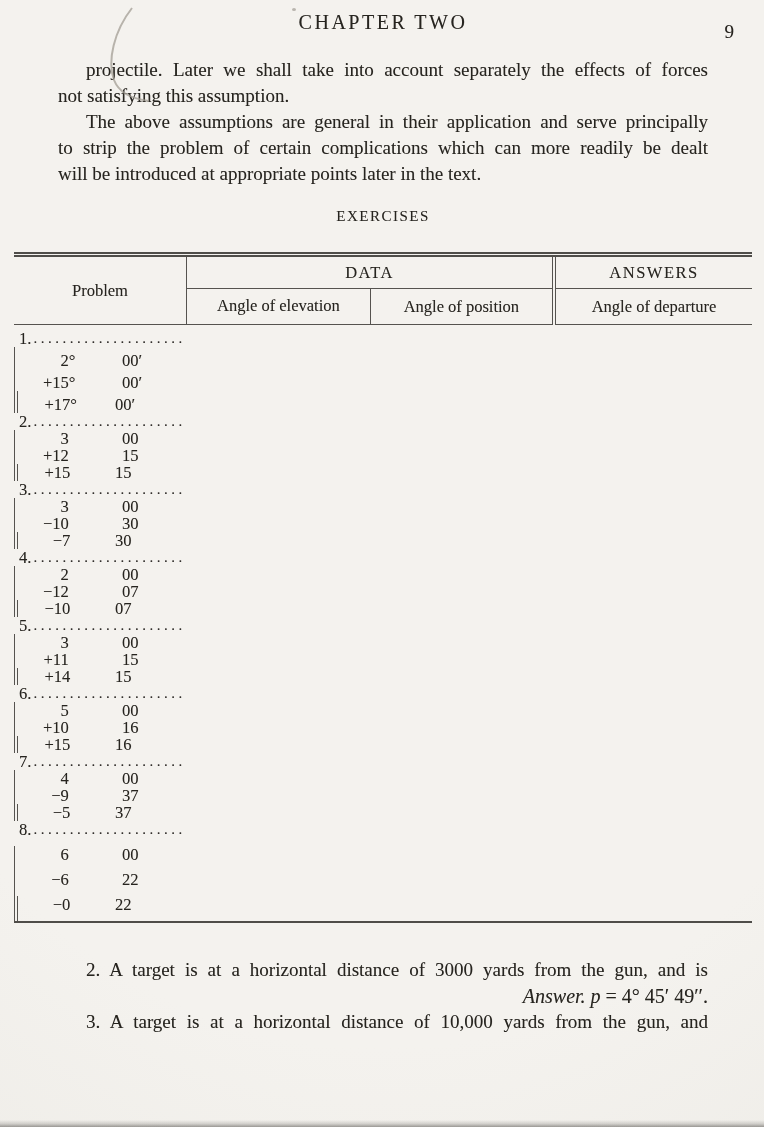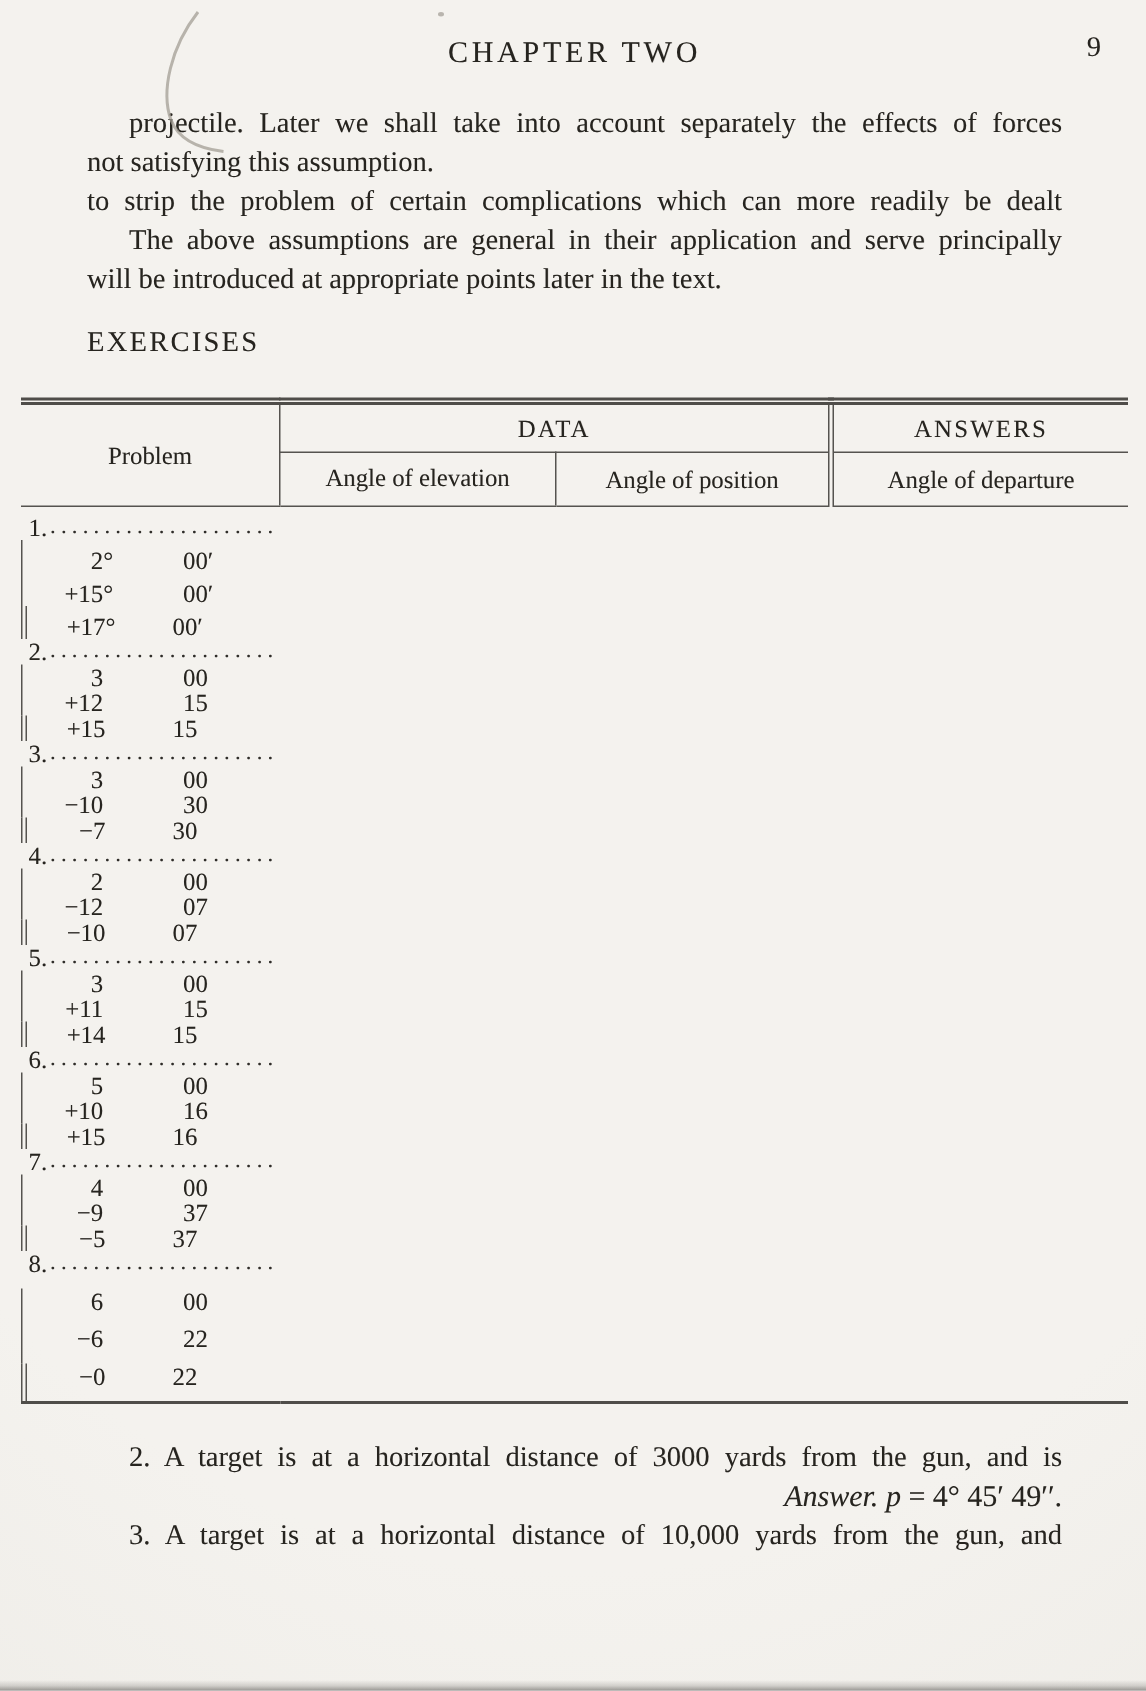--- a/index.html
+++ b/index.html
@@ -17,33 +17,33 @@
   }
   
   .tb{margin-left:58px;width:650px;}
   .ln{font-size:19px;line-height:26px;text-align:justify;}
   .jl{text-align-last:justify;}
   .ind{text-indent:28px;}
   .right{text-align:right;text-align-last:right;}
   .it{font-style:italic;}
   .ans{font-size:20px;}
   
-  .header{padding-top:24px;text-align:center;}
+  .header{padding-top:11px;text-align:center;}
   .chapter{font-size:20px;letter-spacing:2.5px;}
   .pagenum{position:absolute;top:21px;right:30px;font-size:19px;}
   
   .pencil{position:absolute;left:103px;top:5px;}
   .speck{position:absolute;left:292px;top:8px;width:4px;height:3px;background:#b9b5ae;border-radius:50%;}
   
-  .heading{margin-top:16px;text-align:left;font-size:19px;letter-spacing:1.5px;line-height:26px;}
+  .heading{margin-top:16px;text-align:center;font-size:15px;letter-spacing:1.5px;line-height:26px;}
   
   .p1{margin-top:23px;}
   .ex1{margin-top:5px;}
   .exblock{margin-top:0;}
-  .ex2{margin-top:23px;}
+  .ex2{margin-top:34px;}
   
   .datatable{
     margin:23px 0 0 14px;
     width:738px;
     border-collapse:collapse;
     table-layout:fixed;
     border-top:5px double #4f4d49;
     border-bottom:2px solid #4f4d49;
     font-size:16.5px;
   }
@@ -90,22 +90,22 @@
     <span class="chapter">CHAPTER TWO</span>
   </div>
   <span class="pagenum">9</span>
 
   <div class="tb p1">
     <div class="ln jl ind">projectile. Later we shall take into account separately the effects of forces</div>
     <div class="ln">not satisfying this assumption.</div>
   </div>
 
   <div class="tb">
+    <div class="ln jl ind">The above assumptions are general in their application and serve principally</div>
     <div class="ln jl">to strip the problem of certain complications which can more readily be dealt</div>
-    <div class="ln jl ind">The above assumptions are general in their application and serve principally</div>
     <div class="ln">will be introduced at appropriate points later in the text.</div>
   </div>
 
   <div class="tb heading">EXERCISES</div>
 
 
   <table class="datatable">
     <thead>
       <tr>
         <th class="th-problem" rowspan="2">Problem</th>

